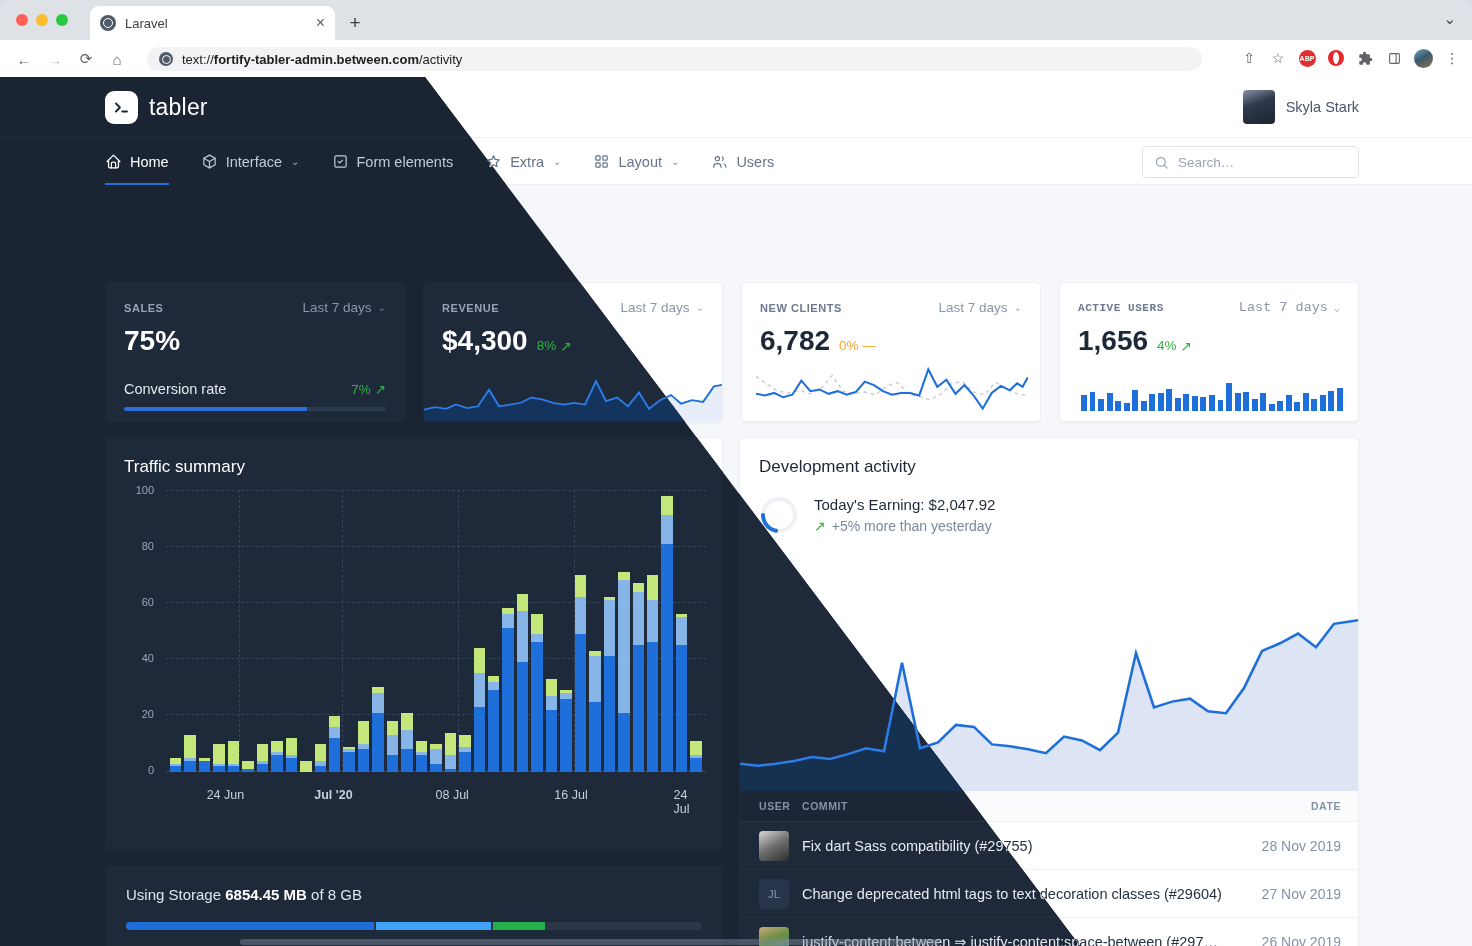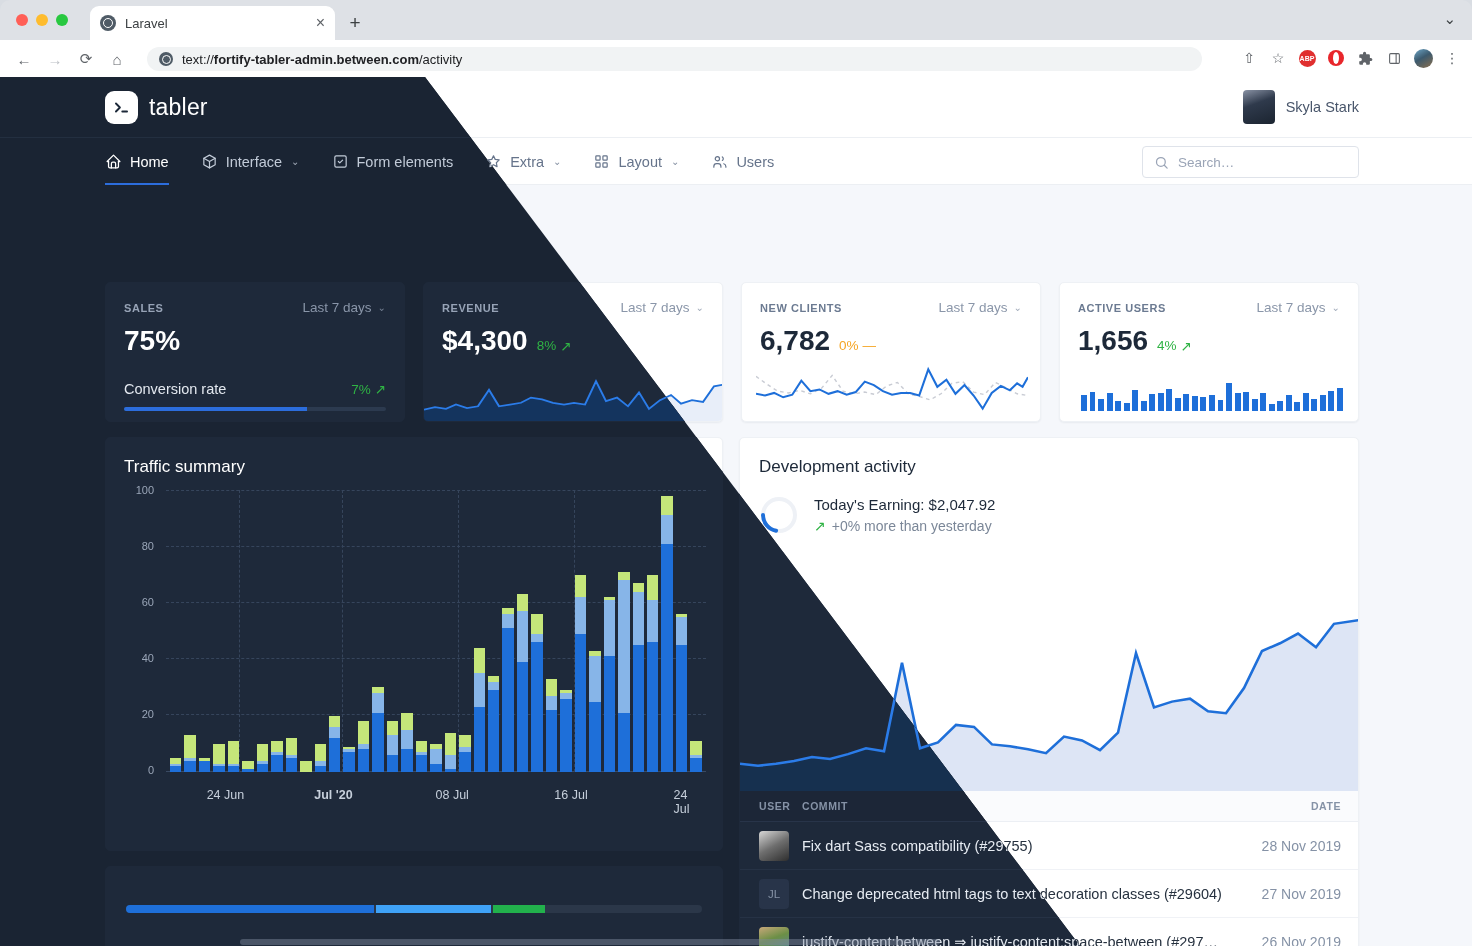--- a/index.html
+++ b/index.html
@@ -356,21 +356,21 @@
             <span class="bignum">6,782</span>
             <span class="delta flat"><span>0%</span>—</span>
           </div>
           <svg viewBox="0 0 300 55" preserveAspectRatio="none" style="position:absolute;left:14px;bottom:8px;width:272px;height:48px;">
             <path fill="none" stroke="#c9ccd4" stroke-width="1.6" stroke-dasharray="4 4" d="M0,13 L12,22 L24,30 L36,32 L48,29 L60,33 L72,27 L84,12 L96,30 L108,33 L120,31 L132,34 L144,24 L156,20 L168,33 L180,36 L192,40 L204,33 L216,21 L228,19 L240,31 L252,34 L264,20 L276,26 L288,33 L300,35"></path>
             <path fill="none" stroke="#1e6fd9" stroke-width="2.3" d="M0,33 L10,35 L20,32 L30,37 L40,34 L50,18 L60,30 L70,28 L80,33 L90,30 L100,34 L110,31 L120,19 L130,23 L140,30 L150,34 L160,32 L170,32 L180,35 L190,5 L200,25 L210,17 L220,33 L230,23 L240,35 L250,50 L260,32 L270,24 L280,29 L288,21 L294,25 L300,14"></path>
           </svg>
         </div>
 
         <div class="card" style="left:1059px;top:97px;width:300px;height:140px;overflow:hidden;">
-          <div style="padding:17px 18px 0;display:flex;justify-content:space-between;align-items:center;">
+          <div style="padding:17px 18px 0;display:flex;justify-content:space-between;align-items:center;font-family:Liberation Mono, monospace;">
             <span class="stat-label">ACTIVE USERS</span>
             <span class="period">
                 <span>Last 7 days</span>
                 <span class="caret">⌄</span>
               </span>
           </div>
           <div style="padding:12px 18px 0;display:flex;align-items:baseline;gap:9px;">
             <span class="bignum">1,656</span>
             <span class="delta up"><span>4%</span>↗</span>
           </div>
@@ -641,21 +641,21 @@
           <div class="card-title" style="padding:19px 0 0 19px;">Development activity</div>
           <div style="position:absolute;left:19px;top:57px;display:flex;align-items:center;gap:15px;">
             <svg width="40" height="40" viewBox="0 0 40 40">
               <circle cx="20" cy="20" r="16" fill="none" stroke="#eef1f6" stroke-width="4"></circle>
               <circle cx="20" cy="20" r="16" fill="none" stroke="#1e6fd9" stroke-width="4" stroke-dasharray="22 78" stroke-dashoffset="-28" pathLength="100" stroke-linecap="round"></circle>
             </svg>
             <div>
               <div class="earn-t">Today's Earning: $2,047.92</div>
               <div class="earn-s">
                   <span style="color:#2fb344;">↗</span>
-                  <span>+0% more than yesterday</span>
+                  <span>+5% more than yesterday</span>
                 </div>
             </div>
           </div>
           <svg viewBox="0 0 620 180" preserveAspectRatio="none" style="position:absolute;left:0;top:180px;width:620px;height:175px;">
             <path fill="#dde5f5" d="M0,150 L18,152 L36,150 L54,147 L72,143 L90,145 L108,140 L126,134 L144,137 L162,46 L180,134 L198,128 L216,110 L234,112 L252,130 L270,132 L288,135 L306,139 L324,122 L342,126 L360,136 L378,118 L396,36 L414,92 L432,86 L450,83 L468,96 L486,98 L504,72 L522,34 L540,26 L558,16 L576,30 L594,6 L620,2 L620,180 L0,180 Z"></path>
             <path fill="none" stroke="#1e6fd9" stroke-width="2.6" d="M0,150 L18,152 L36,150 L54,147 L72,143 L90,145 L108,140 L126,134 L144,137 L162,46 L180,134 L198,128 L216,110 L234,112 L252,130 L270,132 L288,135 L306,139 L324,122 L342,126 L360,136 L378,118 L396,36 L414,92 L432,86 L450,83 L468,96 L486,98 L504,72 L522,34 L540,26 L558,16 L576,30 L594,6 L620,2"></path>
           </svg>
           <div style="position:absolute;left:0;top:353px;width:620px;">
             <table>
               <thead>
@@ -1046,20 +1046,21 @@
               <span class="tick-lbl" style="position:absolute;left:11%;transform:translateX(-50%);">24 Jun</span>
               <span class="tick-lbl" style="position:absolute;left:31%;transform:translateX(-50%);font-weight:700;">Jul '20</span>
               <span class="tick-lbl" style="position:absolute;left:53%;transform:translateX(-50%);">08 Jul</span>
               <span class="tick-lbl" style="position:absolute;left:75%;transform:translateX(-50%);">16 Jul</span>
               <span class="tick-lbl" style="position:absolute;left:96%;transform:translateX(-50%);">24 Jul</span>
             </div>
           </div>
         </div>
 
         <div class="card" style="left:105px;top:681px;width:618px;height:123px;padding:19px 20px;">
+          <div class="stor-title"><span>Using Storage </span><b>6854.45 MB</b><span> of 8 GB</span></div>
           <div class="stor-bar" style="margin-top:19px;">
             <i style="width:43%;background:#1e6fd9;display:block;"></i>
               <i style="width:20%;background:#3fa2f7;display:block;margin-left:2px;"></i>
               <i style="width:9%;background:#22b14c;display:block;margin-left:2px;"></i>
           </div>
 
         </div>
 
         <div class="card" style="left:739px;top:252px;width:620px;height:610px;overflow:hidden;">
           <div class="card-title" style="padding:19px 0 0 19px;">Development activity</div>

